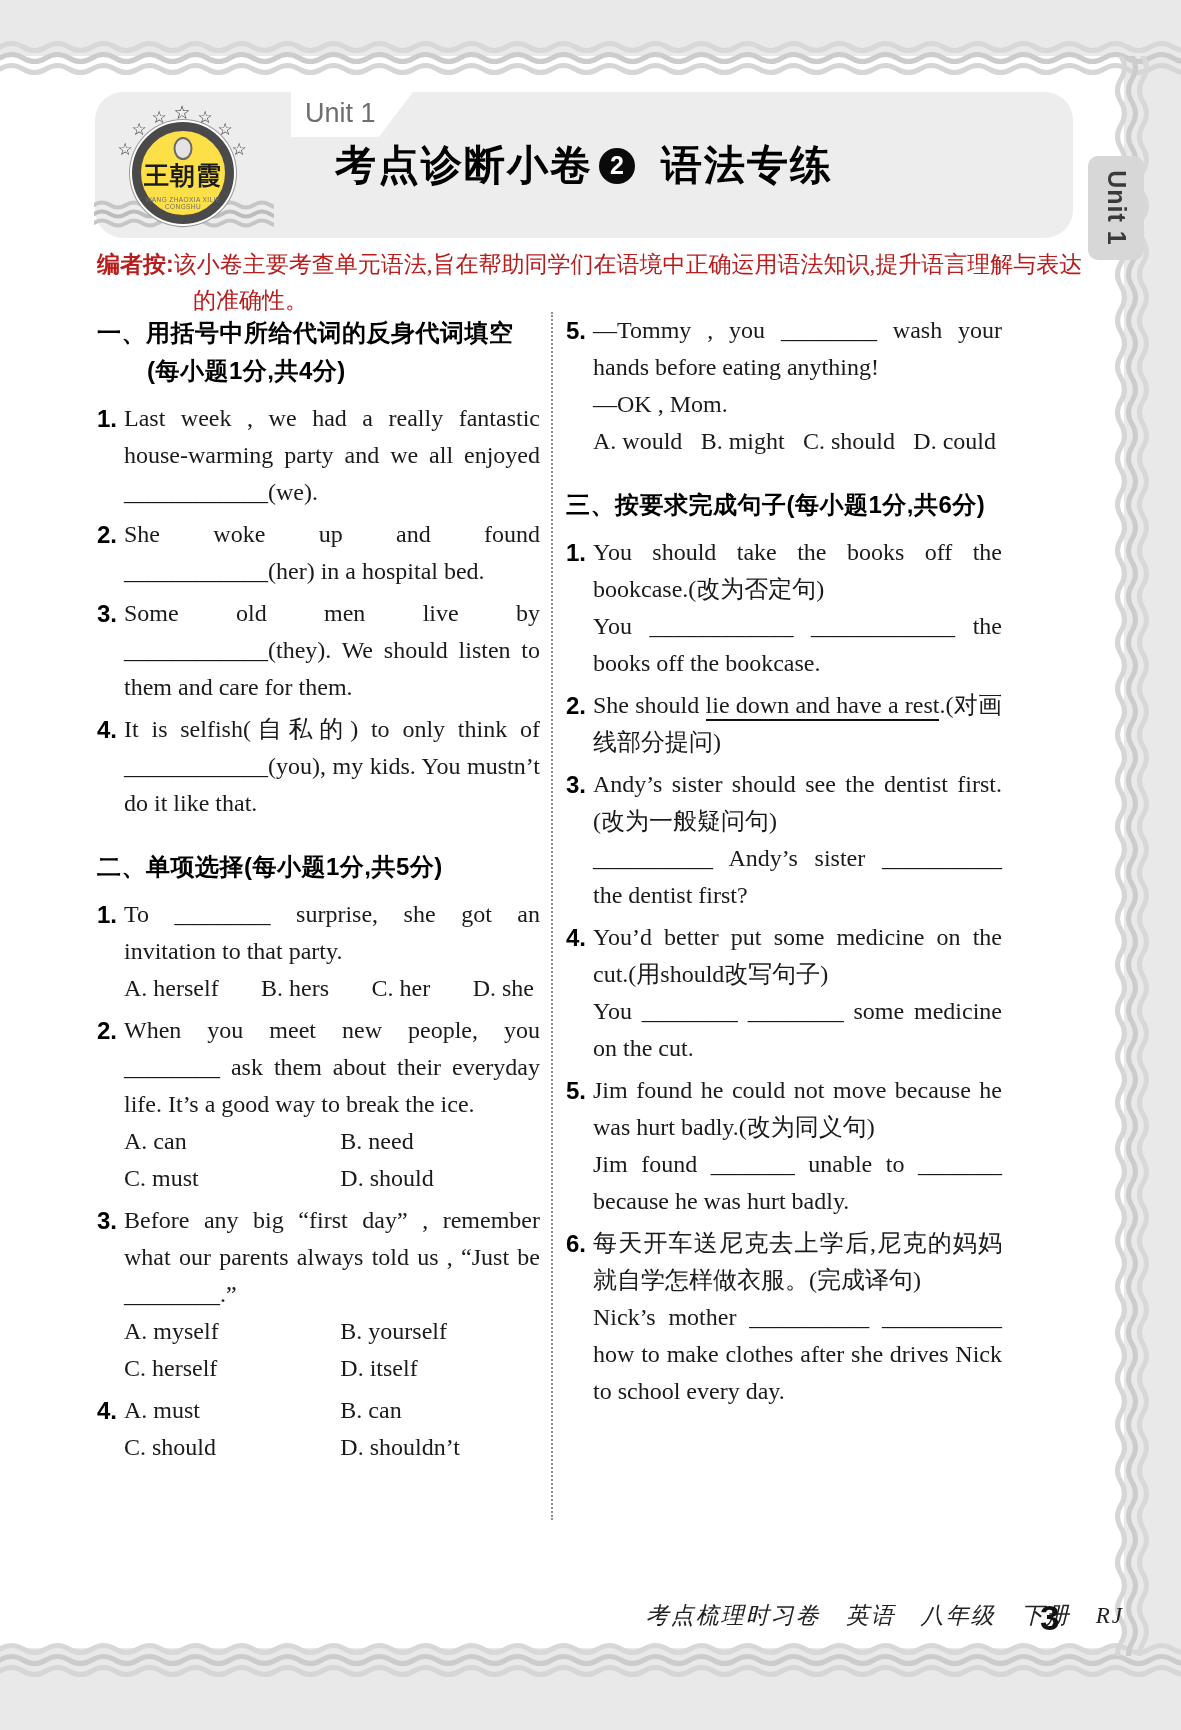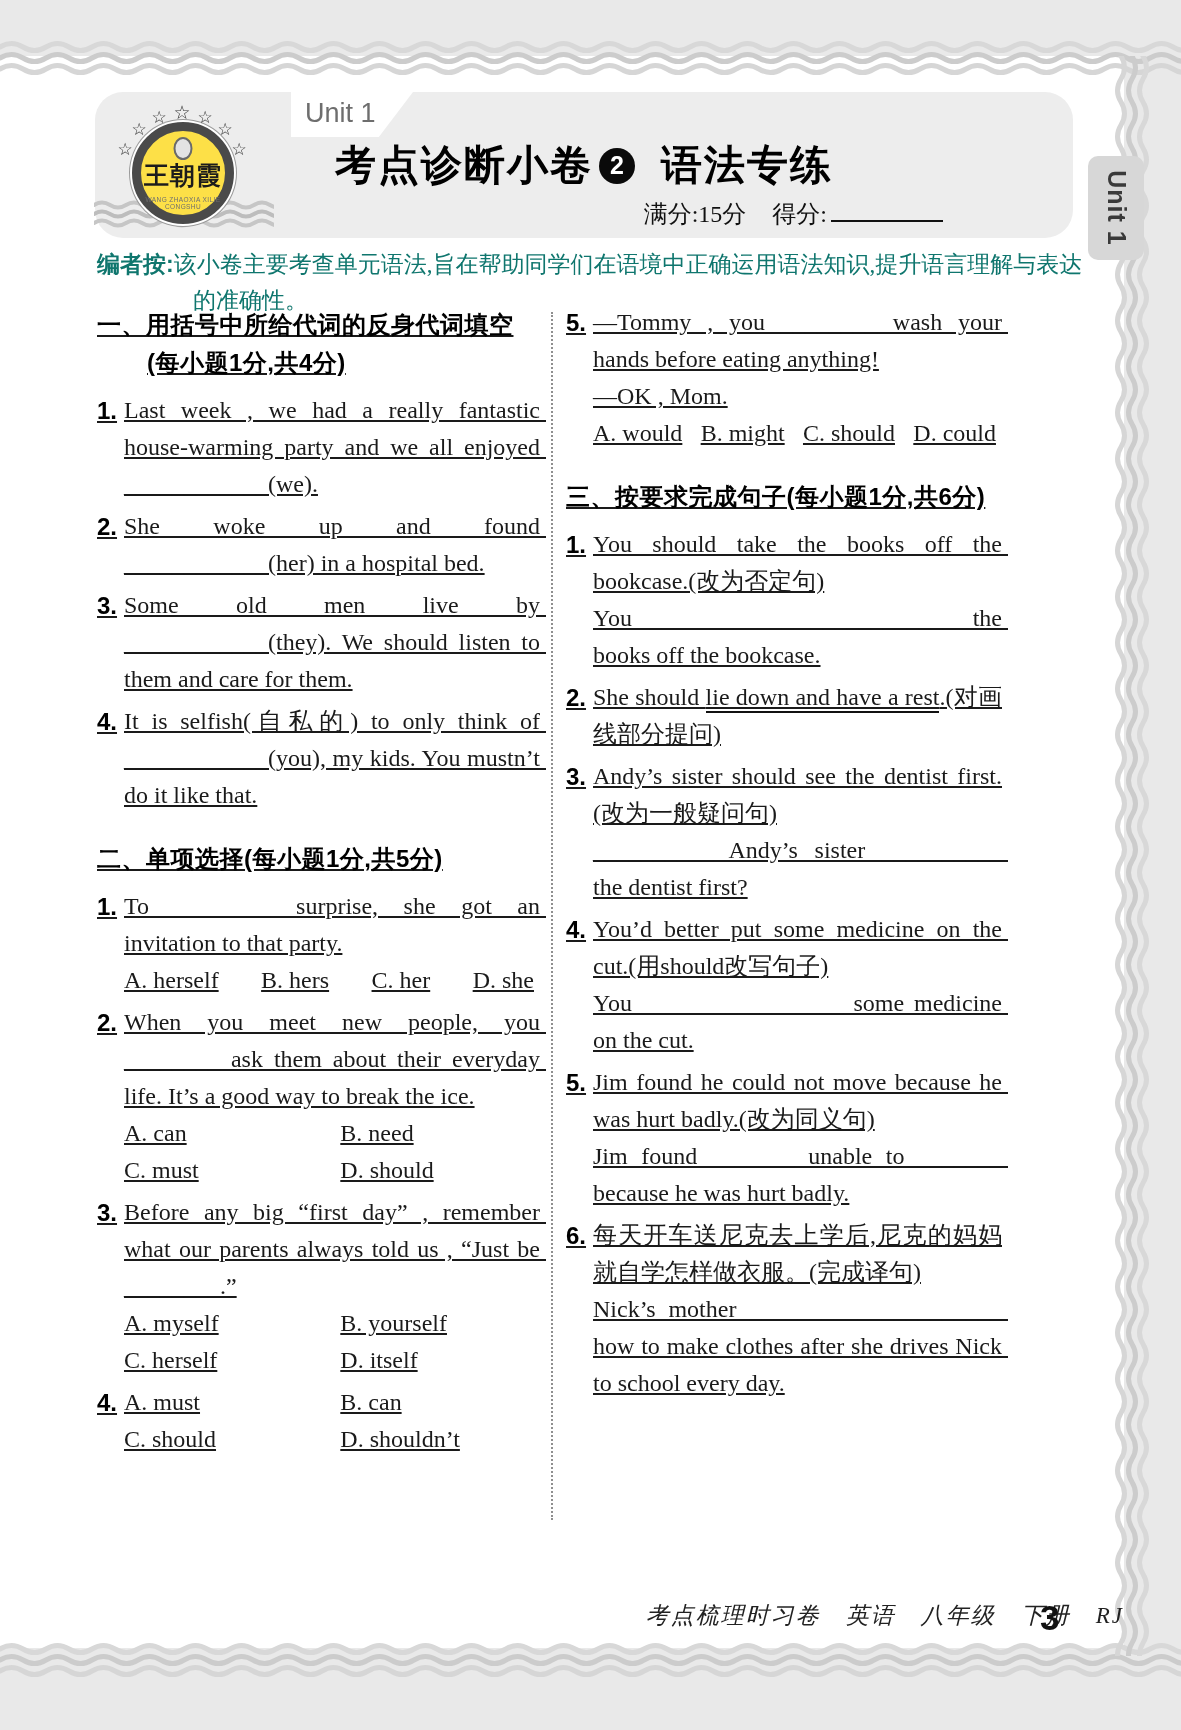--- a/index.html
+++ b/index.html
@@ -43,25 +43,25 @@
   .ring .oval{position:absolute;left:50%;top:6px;transform:translateX(-50%);width:15px;height:19px;
         border:2px solid #6a6a6a;border-radius:50%;background:#e3e3e3;}
   .ring .zi{position:absolute;left:0;top:28px;width:100%;text-align:center;font-weight:bold;
         font-size:25px;color:#1c1c1c;letter-spacing:1px;}
   .ring .arc{position:absolute;left:0;bottom:5px;width:100%;text-align:center;font-size:6.5px;
         color:#6f6f6f;letter-spacing:.4px;font-family:"Liberation Sans","DejaVu Sans",sans-serif;}
   .star{position:absolute;z-index:2;color:#2f2f2f;font-size:17px;transform:translate(-50%,-50%);}
 
   
   .ednote{position:absolute;left:97px;top:246px;width:908px;font-size:23px;line-height:36px;
-        padding-left:96px;text-indent:-96px;color:#0f766e;}
+        padding-left:96px;text-indent:-96px;color:#b91c1c;}
   .ednote b{font-family:"Liberation Sans","DejaVu Sans",sans-serif;font-weight:900;}
 
   
-  .col{position:absolute;top:304px;font-size:24px;line-height:37px;text-decoration:underline;}
+  .col{position:absolute;top:312px;font-size:24px;line-height:37px;}
   .col-left{left:97px;width:443px;}
   .col-right{left:566px;width:436px;}
   .divider{position:absolute;left:551px;top:312px;height:1208px;border-left:2px dotted #8f8f8f;}
 
   .sec-heading{font-family:"Liberation Sans","DejaVu Sans",sans-serif;font-weight:900;
         font-size:24px;line-height:38px;color:#000;margin:26px 0 10px;
         padding-left:50px;text-indent:-50px;letter-spacing:.5px;}
   .col .sec-heading:first-child{margin-top:2px;}
 
   .q{display:flex;margin-bottom:5px;}
@@ -110,23 +110,20 @@
   </div>
 
   <div class="hdr">
     <div class="notch">
       <span>Unit 1</span>
     </div>
     <div class="hdr-title">
       <span>考点诊断小卷</span>
       <span class="badge">2</span>
       <span>语法专练</span>
-    </div>
-    <div class="score">
-      <span>满分:15分</span><span class="gap"></span><span>得分:</span><span class="blankline"></span>
     </div>
   </div>
 
   <div class="logo">
     <svg class="lwave" width="180" height="36">
       <path class="wv" transform="translate(0,2)" stroke="#c6c6c6" stroke-width="4" d="M0 5 q 8 -5 16 0 q 8 5 16 0 q 8 -5 16 0 q 8 5 16 0 q 8 -5 16 0 q 8 5 16 0 q 8 -5 16 0 q 8 5 16 0 q 8 -5 16 0 q 8 5 16 0 q 8 -5 16 0 q 8 5 16 0"></path>
       <path class="wv" transform="translate(0,11)" stroke="#bdbdbd" stroke-width="4" d="M0 5 q 8 -5 16 0 q 8 5 16 0 q 8 -5 16 0 q 8 5 16 0 q 8 -5 16 0 q 8 5 16 0 q 8 -5 16 0 q 8 5 16 0 q 8 -5 16 0 q 8 5 16 0 q 8 -5 16 0 q 8 5 16 0"></path>
       <path class="wv" transform="translate(0,20)" stroke="#c6c6c6" stroke-width="4" d="M0 5 q 8 -5 16 0 q 8 5 16 0 q 8 -5 16 0 q 8 5 16 0 q 8 -5 16 0 q 8 5 16 0 q 8 -5 16 0 q 8 5 16 0 q 8 -5 16 0 q 8 5 16 0 q 8 -5 16 0 q 8 5 16 0"></path>
     </svg>
     <span class="star" style="left:9px;top:53px">☆</span>

